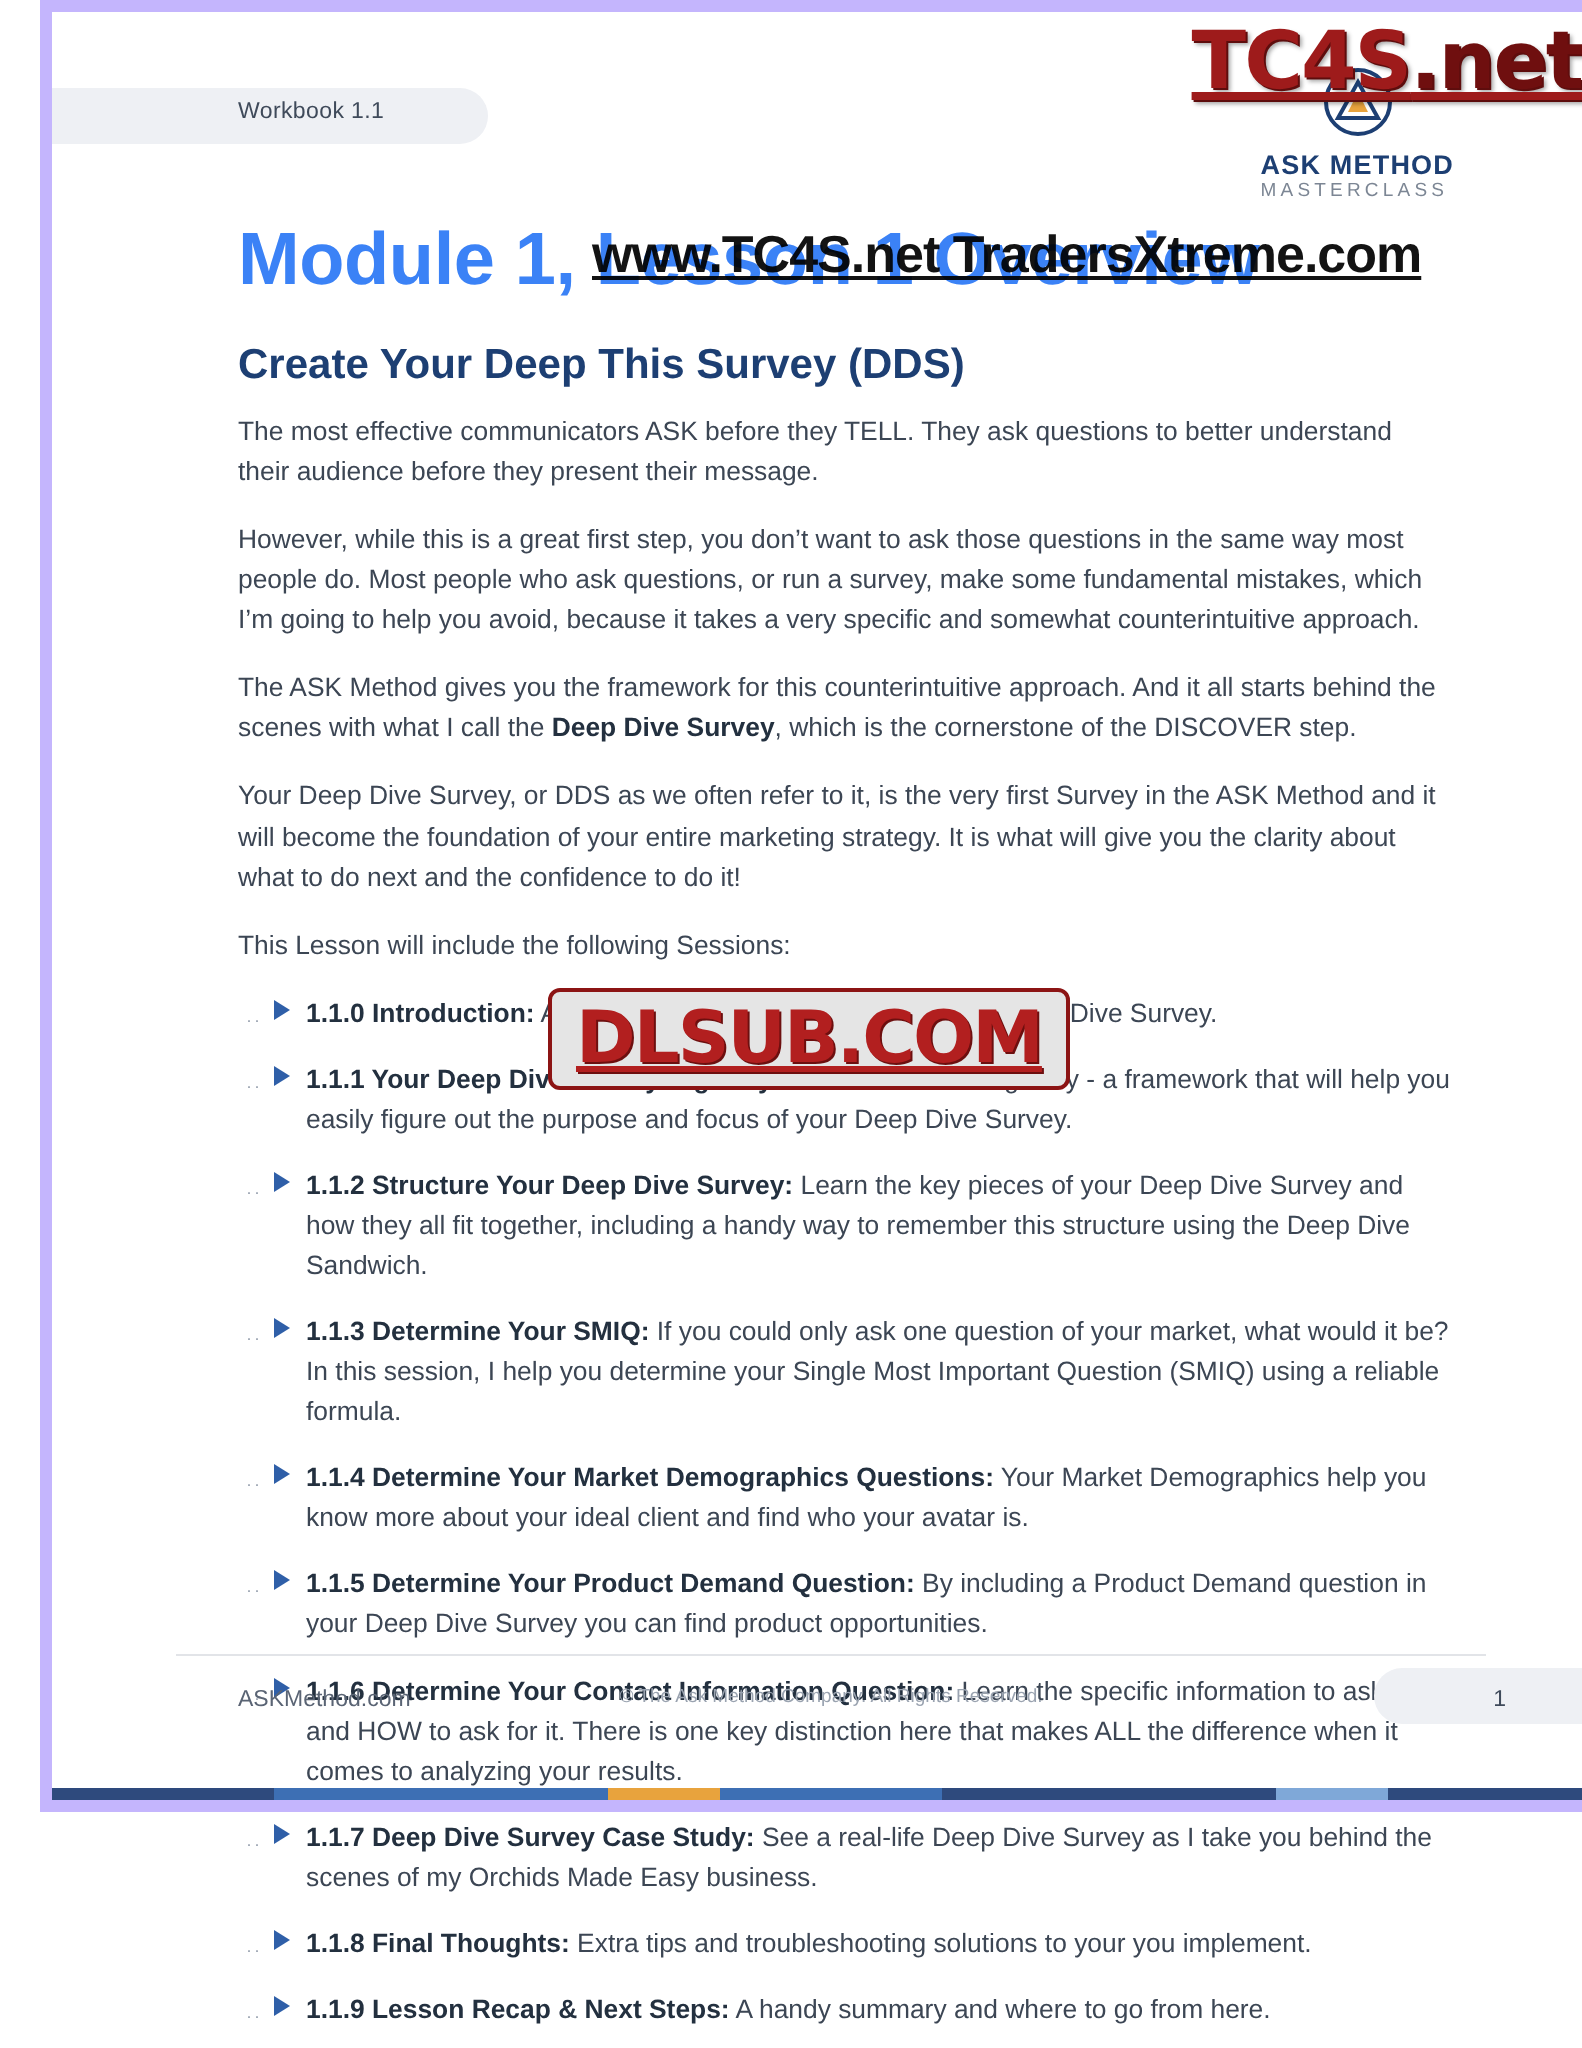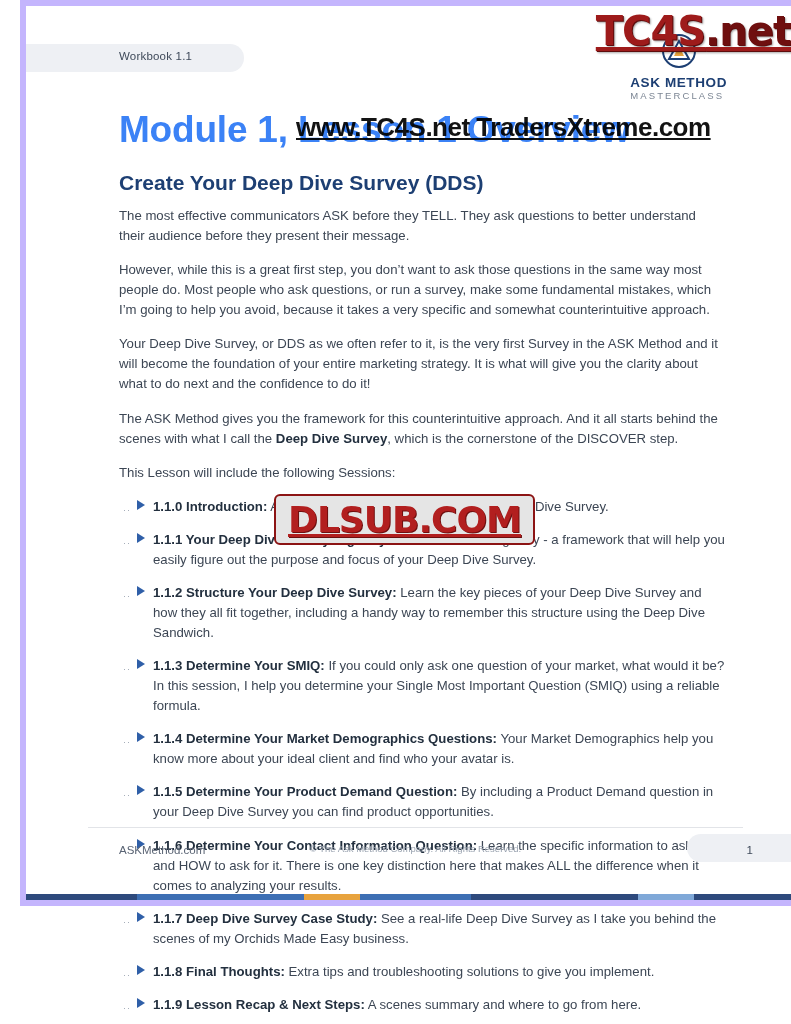--- a/index.html
+++ b/index.html
@@ -263,27 +263,27 @@
         <polygon points="17,12 22,22 12,22" fill="#e8a33d"></polygon>
       </svg>
     </div>
     <div class="logo-text">
       <div class="logo-title">ASK METHOD</div>
       <div class="logo-sub">MASTERCLASS</div>
     </div>
   </div>
 
   <h1 class="module-title">Module 1, Lesson 1 Overview</h1>
-  <h2 class="section-title">Create Your Deep Dive Survey (DDS)</h2>
+  <h2 class="section-title">Create Your Deep This Survey (DDS)</h2>
 
   <div class="body-wrap">
     <p class="para">The most effective communicators ASK before they TELL. They ask questions to better understand their audience before they present their message.</p>
     <p class="para">However, while this is a great first step, you don’t want to ask those questions in the same way most people do.  Most people who ask questions, or run a survey, make some fundamental mistakes, which I’m going to help you avoid, because it takes a very specific and somewhat counterintuitive approach.</p>
+    <p class="para">The ASK Method gives you the framework for this counterintuitive approach. And it all starts behind the scenes with what I call the <b>Deep Dive Survey</b>, which is the cornerstone of the DISCOVER step.</p>
     <p class="para">Your Deep Dive Survey, or DDS as we often refer to it, is the very first Survey in the ASK Method and it will become the foundation of your entire marketing strategy. It is what will give you the clarity about what to do next and the confidence to do it!</p>
-    <p class="para">The ASK Method gives you the framework for this counterintuitive approach. And it all starts behind the scenes with what I call the <b>Deep Dive Survey</b>, which is the cornerstone of the DISCOVER step.</p>
     <p class="para">This Lesson will include the following Sessions:</p>
 
     <ul class="lesson-list">
       <li>
         <span class="bullet-dots">··</span>
         <span class="bullet-arrow"></span>
         <b>1.1.0 Introduction:</b><span> An introduction to the Lesson and your Deep Dive Survey.</span>
       </li>
       <li>
         <span class="bullet-dots">··</span>
@@ -316,26 +316,26 @@
         <b>1.1.6 Determine Your Contact Information Question:</b><span> Learn the specific information to ask for and HOW to ask for it. There is one key distinction here that makes ALL the difference when it comes to analyzing your results.</span>
       </li>
       <li>
         <span class="bullet-dots">··</span>
         <span class="bullet-arrow"></span>
         <b>1.1.7 Deep Dive Survey Case Study:</b><span> See a real-life Deep Dive Survey as I take you behind the scenes of my Orchids Made Easy business.</span>
       </li>
       <li>
         <span class="bullet-dots">··</span>
         <span class="bullet-arrow"></span>
-        <b>1.1.8 Final Thoughts:</b><span> Extra tips and troubleshooting solutions to give you implement.</span>
-      </li>
-      <li>
-        <span class="bullet-dots">··</span>
-        <span class="bullet-arrow"></span>
-        <b>1.1.9 Lesson Recap &amp; Next Steps:</b><span> A scenes summary and where to go from here.</span>
+        <b>1.1.8 Final Thoughts:</b><span> Extra tips and troubleshooting solutions to your you implement.</span>
+      </li>
+      <li>
+        <span class="bullet-dots">··</span>
+        <span class="bullet-arrow"></span>
+        <b>1.1.9 Lesson Recap &amp; Next Steps:</b><span> A handy summary and where to go from here.</span>
       </li>
     </ul>
   </div>
 
   <div class="footer-line"></div>
   <div class="footer-left">ASKMethod.com</div>
   <div class="footer-center">© The Ask Method Company. All Rights Reserved.</div>
   <div class="page-number-tab"></div>
   <div class="page-number">1</div>
 

